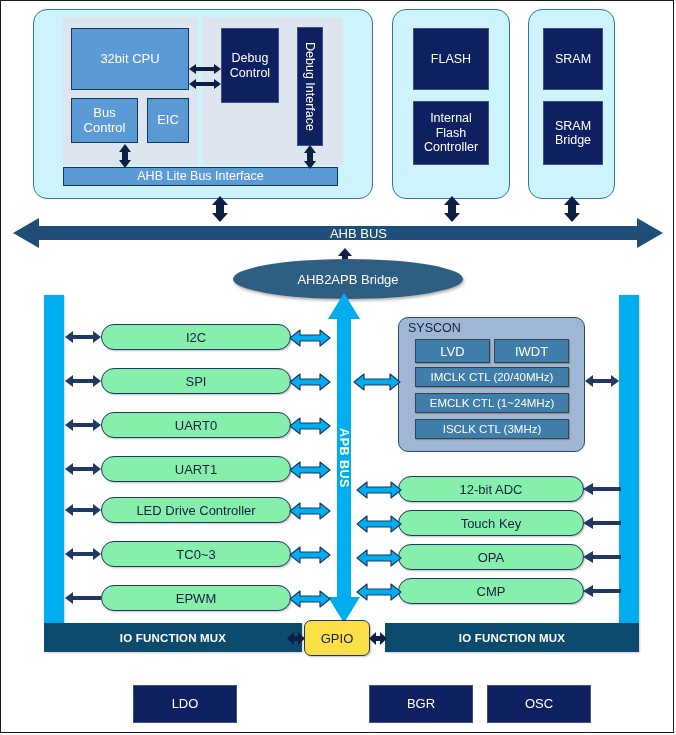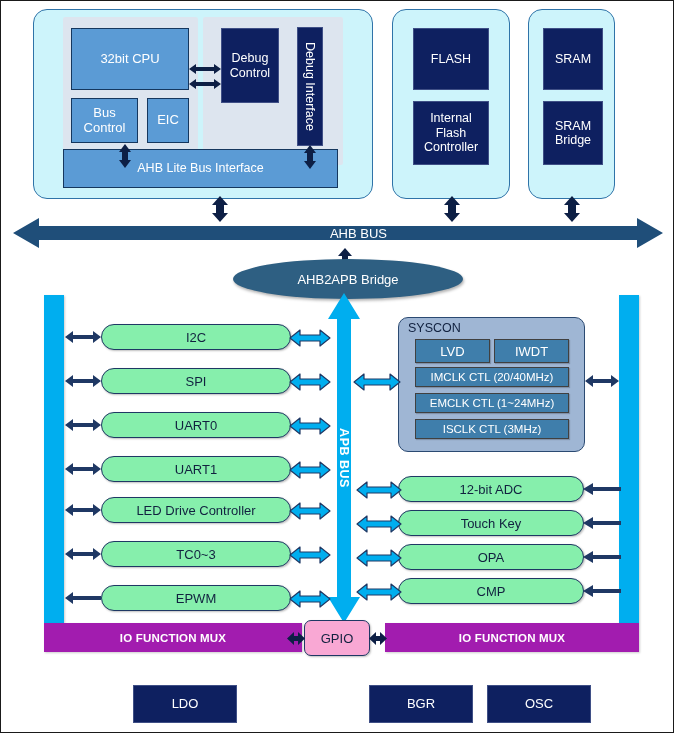--- a/index.html
+++ b/index.html
@@ -60,21 +60,21 @@
     background:#3f7eab;
     border:1px solid #404040;
     color:#ffffff;
     display:flex;align-items:center;justify-content:center;
     text-align:center;
     font-size:11.5px;
     box-shadow:1px 1px 1px rgba(0,0,0,.2);
   }
   .cyanbar{background:#00aeef;}
   .mux{
-    background:#a21caf;
+    background:#0c4a6e;
     color:#ffffff;
     font-weight:bold;
     font-size:11.5px;
     letter-spacing:.2px;
     display:flex;align-items:center;justify-content:center;
   }
 
   
   #ahb-bus{
     left:12px;top:214px;width:650px;height:36px;
@@ -129,21 +129,21 @@
   <div class="abs midblue" style="left:70px;top:97px;width:67px;height:45px;">Bus Control</div>
 
   <div class="abs midblue" style="left:146px;top:97px;width:42px;height:45px;">EIC</div>
 
   <div class="abs navy" style="left:220px;top:27px;width:58px;height:75px;">Debug Control</div>
 
   <div class="abs navy" style="left:296px;top:26px;width:26px;height:119px;">
     <span class="vtext">Debug Interface</span>
   </div>
 
-  <div class="abs midblue" style="left:62px;top:148px;width:275px;height:39px;font-size:12.5px;text-align:center;">AHB Lite Bus Interface</div>
+  <div class="abs midblue" style="left:62px;top:166px;width:275px;height:19px;font-size:12.5px;text-align:center;">AHB Lite Bus Interface</div>
 
   <svg class="arrow" style="left:186px;top:62px;" width="36" height="28" viewBox="0 0 36 28">
     <g fill="#0d1f45">
       <path d="M2 6 L9 1 L9 4 L27 4 L27 1 L34 6 L27 11 L27 8 L9 8 L9 11 Z"></path>
       <path d="M2 21 L9 16 L9 19 L27 19 L27 16 L34 21 L27 26 L27 23 L9 23 L9 26 Z"></path>
     </g>
   </svg>
 
   <svg class="arrow" style="left:115px;top:142px;" width="18" height="26" viewBox="0 0 18 26">
     <path d="M9 1 L15 9 L12 9 L12 17 L15 17 L9 25 L3 17 L6 17 L6 9 L3 9 Z" fill="#0d1f45"></path>
@@ -296,21 +296,21 @@
     <path d="M1 7 L11 1 L11 5 L39 5 L39 9 L11 9 L11 13 Z" fill="#1f3864"></path>
   </svg>
 
   <div class="abs mux" style="left:43px;top:622px;width:258px;height:29px;box-shadow:1px 1px 2px rgba(0,0,0,.2);">
     <span>IO FUNCTION MUX</span>
   </div>
   <div class="abs mux" style="left:384px;top:622px;width:254px;height:29px;box-shadow:1px 1px 2px rgba(0,0,0,.2);">
     <span>IO FUNCTION MUX</span>
   </div>
 
-  <div class="abs" style="left:303px;top:619px;width:66px;height:36px;background:#f9a8d4;border:1.3px solid #1f3864;border-radius:7px;display:flex;align-items:center;justify-content:center;font-size:13px;color:#11213f;box-shadow:1px 1px 2px rgba(0,0,0,.25);">
+  <div class="abs" style="left:303px;top:619px;width:66px;height:36px;background:#fde047;border:1.3px solid #1f3864;border-radius:7px;display:flex;align-items:center;justify-content:center;font-size:13px;color:#11213f;box-shadow:1px 1px 2px rgba(0,0,0,.25);">
     <span>GPIO</span>
   </div>
 
   <svg class="arrow" style="left:285px;top:629px;" width="20" height="17" viewBox="0 0 20 17">
     <path d="M1 8.5 L8 2 L8 6 L12 6 L12 2 L19 8.5 L12 15 L12 11 L8 11 L8 15 Z" fill="#0d1f45"></path>
   </svg>
   <svg class="arrow" style="left:367px;top:629px;" width="20" height="17" viewBox="0 0 20 17">
     <path d="M1 8.5 L8 2 L8 6 L12 6 L12 2 L19 8.5 L12 15 L12 11 L8 11 L8 15 Z" fill="#0d1f45"></path>
   </svg>
 

